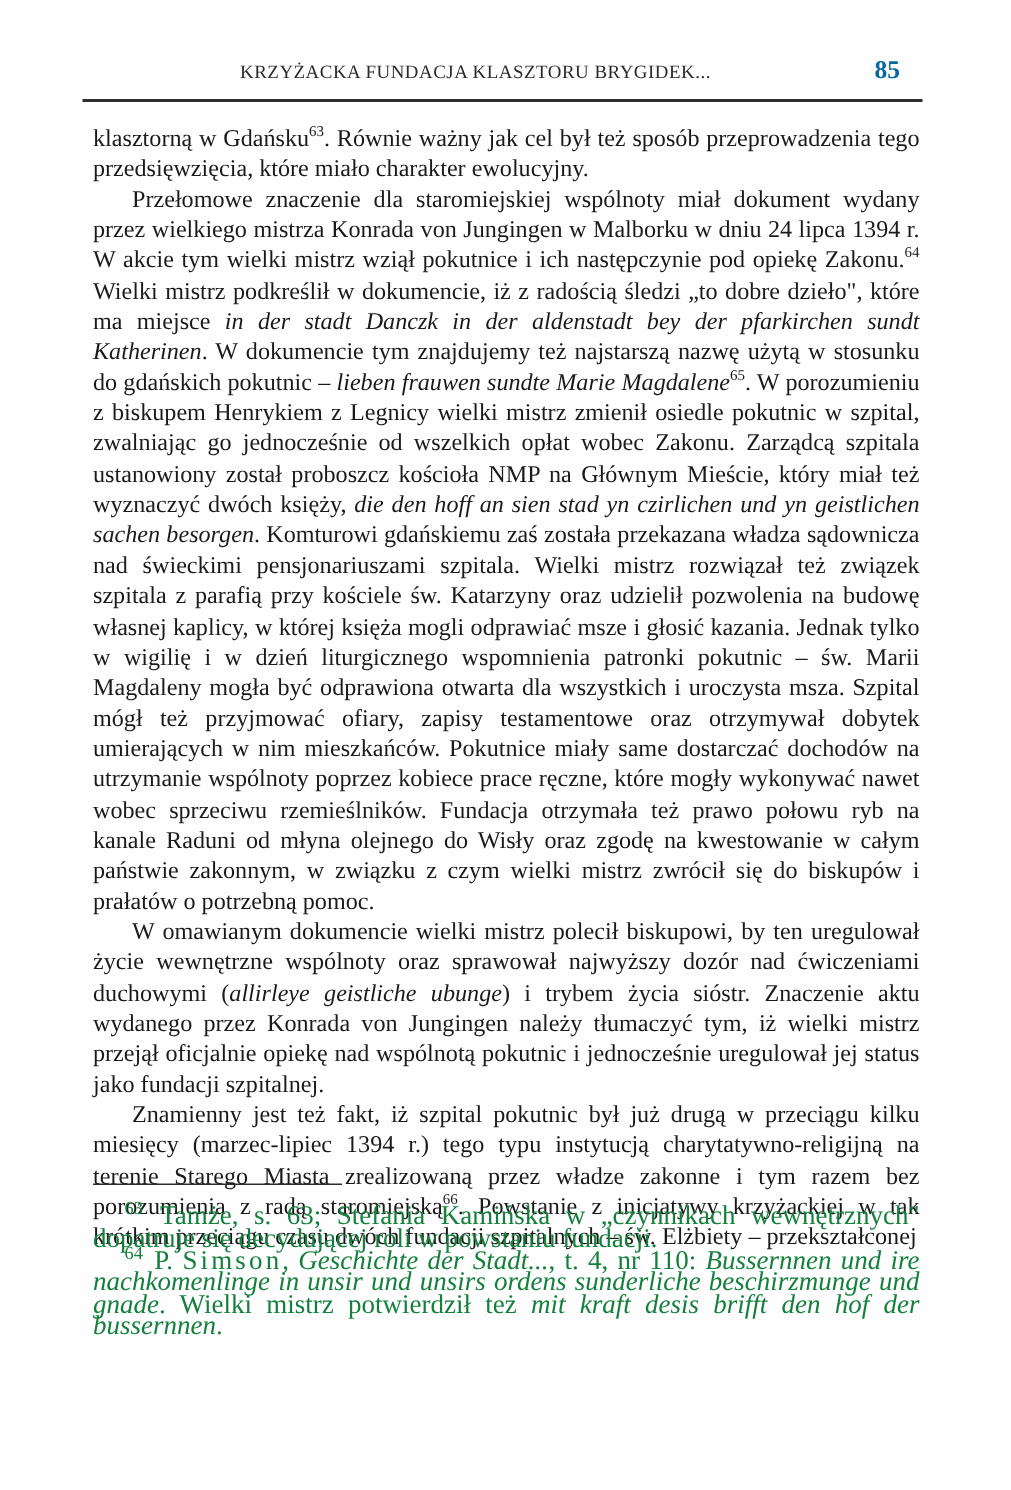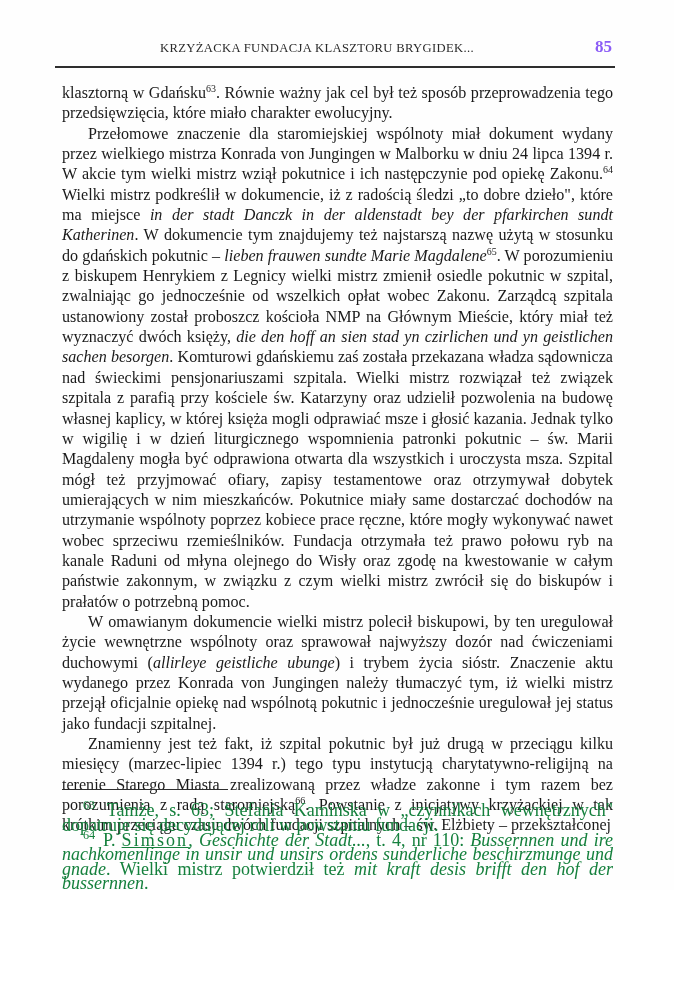--- a/index.html
+++ b/index.html
@@ -31,25 +31,25 @@
     top: 0;
     width: 510px;
     text-align: center;
     font-size: 12.6px;
     letter-spacing: 0.35px;
     color: #2a2a2a;
     white-space: nowrap;
   }
   .running-head-folio {
     position: absolute;
-    right: 0;
+    right: 12px;
     top: -4px;
     font-size: 17px;
     font-weight: 700;
-    color: #8b5cf6;
+    color: #0369a1;
   }
   .head-rule {
     position: absolute;
     left: 55px;
     top: 66px;
     width: 560px;
     height: 1.5px;
     background: #2e2e2e;
   }
   
@@ -100,21 +100,21 @@
     color: #15803d;
   }
   .footnotes p.indent { text-indent: 21px; }
   .footnotes sup {
     font-size: 0.68em;
     vertical-align: super;
     line-height: 0;
     margin-right: 1.5px;
   }
   
-  .sp { letter-spacing: 2.1px; text-decoration: underline; }
+  .sp { letter-spacing: 2.1px; }
 </style>
 </head>
 <body>
 
 <div class="page">
 
   <div class="running-head">
     <div class="running-head-title">KRZYŻACKA FUNDACJA KLASZTORU BRYGIDEK...</div>
     <div class="running-head-folio">85</div>
   </div>

